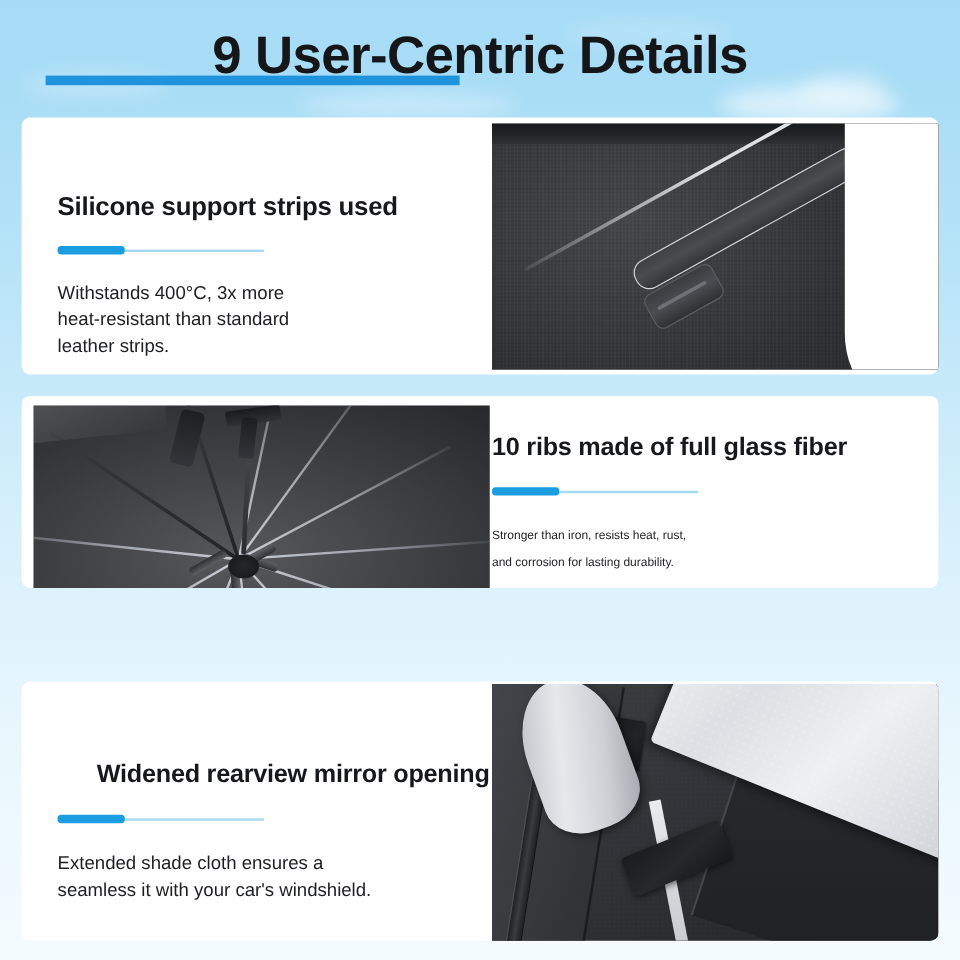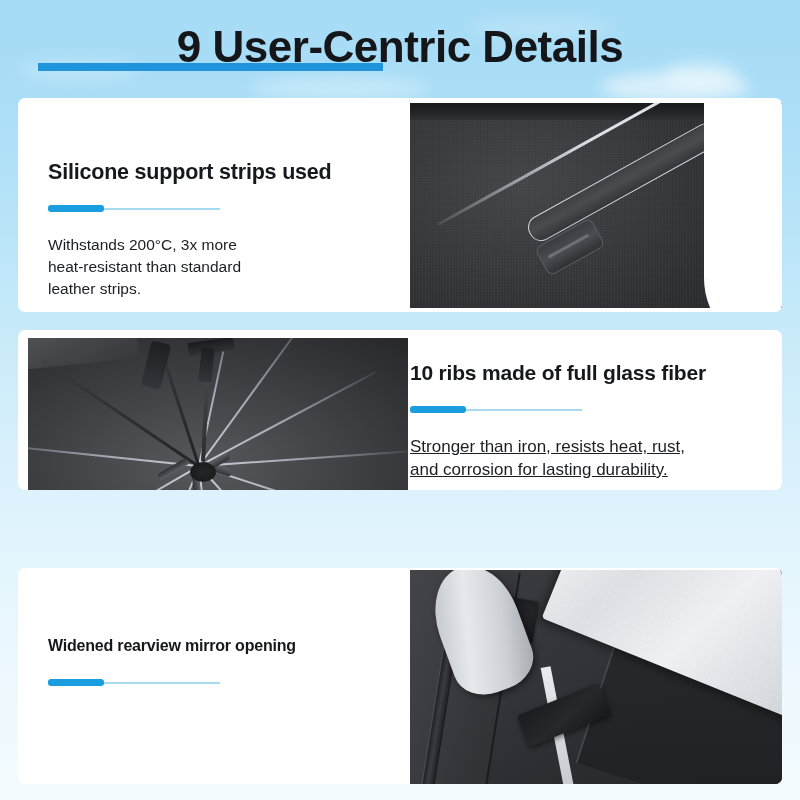--- a/index.html
+++ b/index.html
@@ -107,21 +107,21 @@
   .head {
     font-size: 21.5px;
     font-weight: bold;
     color: #17181c;
     line-height: 26px;
     letter-spacing: -0.2px;
     white-space: nowrap;
     margin: 0;
   }
   .card-2 .head { font-size: 21px; }
-  .card-3 .head { font-size: 16px; }
+  .card-3 .head { font-size: 21px; text-align: right; }
 
   .divider {
     position: relative;
     margin-top: 20px;
     width: 172px;
     height: 7px;
   }
   .divider .thin {
     position: absolute;
     left: 0;
@@ -140,21 +140,21 @@
     background: #1b9ee0;
   }
 
   .body-txt {
     margin-top: 22px;
     font-size: 15.5px;
     line-height: 22px;
     color: #1d1e22;
     white-space: pre-line;
   }
-  .card-2 .body-txt { font-size: 17px; line-height: 23px; text-decoration: underline; }
+  .card-2 .body-txt { font-size: 10px; line-height: 23px; }
   .card-3 .body-txt { font-size: 15.5px; line-height: 23px; }
 
   
   .photo {
     position: absolute;
     overflow: hidden;
     background: #2e2f31;
   }
   .photo-1 { left: 392px; top: 5px;  width: 380px; height: 205px; }
   .photo-2 { left: 10px;  top: 8px;  width: 380px; height: 205px; }
@@ -456,21 +456,21 @@
         <div class="ph1-tab"></div>
         <div class="ph1-corner"></div>
       </div>
 
       <div class="txt txt-left">
         <div class="head">Silicone support strips used</div>
         <div class="divider">
           <div class="thin"></div>
           <div class="thick"></div>
         </div>
-        <div class="body-txt">Withstands 200°C, 3x more
+        <div class="body-txt">Withstands 400°C, 3x more
 heat-resistant than standard
 leather strips.</div>
       </div>
 
     </div>
   </div>
 
   <div class="card card-2">
     <div class="card-inner">
 
@@ -534,18 +534,20 @@
         <div class="ph3-curl"></div>
         <div class="ph3-velcro-b"></div>
       </div>
 
       <div class="txt txt-left">
         <div class="head">Widened rearview mirror opening</div>
         <div class="divider">
           <div class="thin"></div>
           <div class="thick"></div>
         </div>
+        <div class="body-txt">Extended shade cloth ensures a
+seamless it with your car's windshield.</div>
       </div>
 
     </div>
   </div>
 
 </div>
 
 </body></html>

